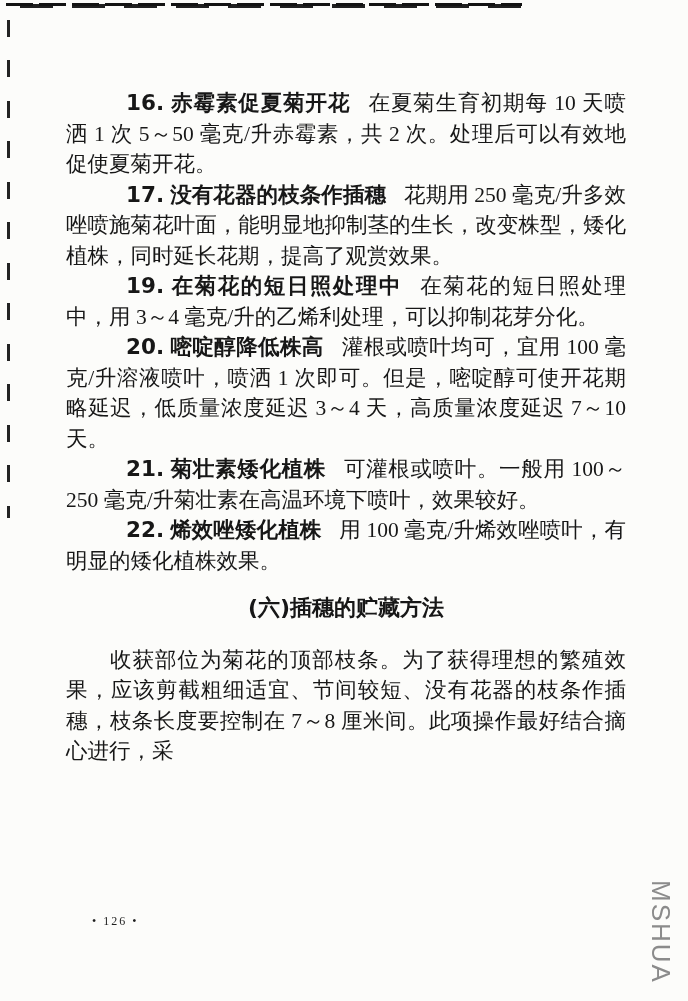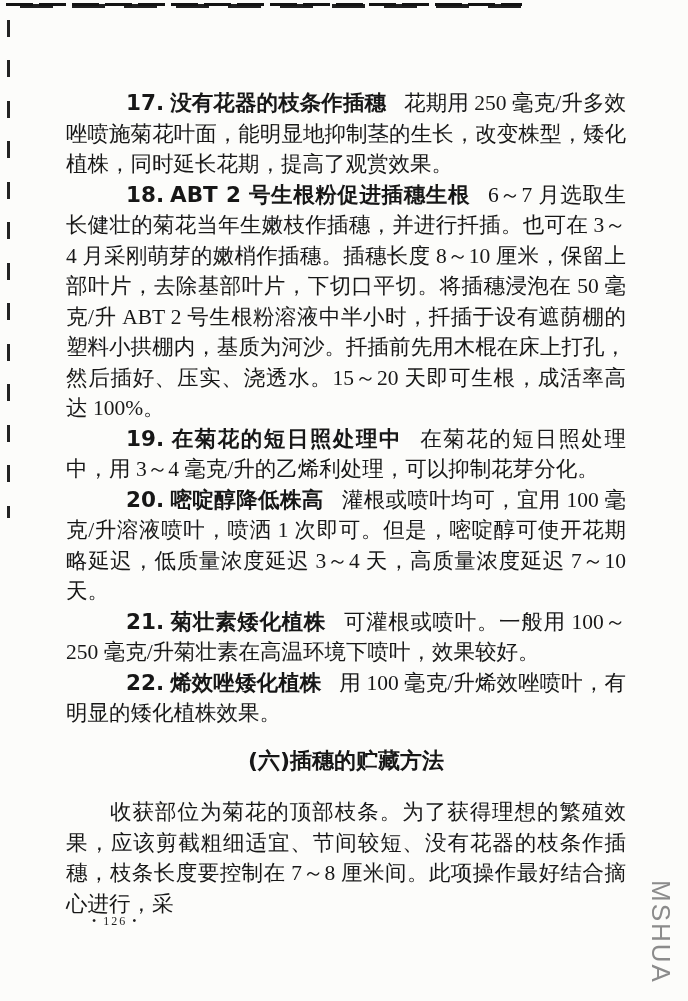--- a/index.html
+++ b/index.html
@@ -60,24 +60,24 @@
 </head>
 <body>
 
 <div class="page">
 
   <div class="tear-line"></div>
   <div class="binding-marks"></div>
 
   <div class="text-block">
 
+    <p class="para"><span class="pnum">16.</span><span class="ptitle">赤霉素促夏菊开花</span><span class="pbody">在夏菊生育初期每 10 天喷洒 1 次 5～50 毫克/升赤霉素，共 2 次。处理后可以有效地促使夏菊开花。</span></p>
 
     <p class="para"><span class="pnum">17.</span><span class="ptitle">没有花器的枝条作插穗</span><span class="pbody">花期用 250 毫克/升多效唑喷施菊花叶面，能明显地抑制茎的生长，改变株型，矮化植株，同时延长花期，提高了观赏效果。</span></p>
 
-    <p class="para"><span class="pnum">18.</span><span class="ptitle">ABT 2 号生根粉促进插穗生根</span><span class="pbody">6～7 月选取生长健壮的菊花当年生嫩枝作插穗，并进行扦插。也可在 3～4 月采刚萌芽的嫩梢作插穗。插穗长度 8～10 厘米，保留上部叶片，去除基部叶片，下切口平切。将插穗浸泡在 50 毫克/升 ABT 2 号生根粉溶液中半小时，扦插于设有遮荫棚的塑料小拱棚内，基质为河沙。扦插前先用木棍在床上打孔，然后插好、压实、浇透水。15～20 天即可生根，成活率高达 100%。</span></p>
 
     <p class="para"><span class="pnum">19.</span><span class="ptitle">在菊花的短日照处理中</span><span class="pbody">在菊花的短日照处理中，用 3～4 毫克/升的乙烯利处理，可以抑制花芽分化。</span></p>
 
     <p class="para"><span class="pnum">20.</span><span class="ptitle">嘧啶醇降低株高</span><span class="pbody">灌根或喷叶均可，宜用 100 毫克/升溶液喷叶，喷洒 1 次即可。但是，嘧啶醇可使开花期略延迟，低质量浓度延迟 3～4 天，高质量浓度延迟 7～10 天。</span></p>
 
     <p class="para"><span class="pnum">21.</span><span class="ptitle">菊壮素矮化植株</span><span class="pbody">可灌根或喷叶。一般用 100～250 毫克/升菊壮素在高温环境下喷叶，效果较好。</span></p>
 
     <p class="para"><span class="pnum">22.</span><span class="ptitle">烯效唑矮化植株</span><span class="pbody">用 100 毫克/升烯效唑喷叶，有明显的矮化植株效果。</span></p>
 
     <h3 class="section-heading">(六)插穗的贮藏方法</h3>

